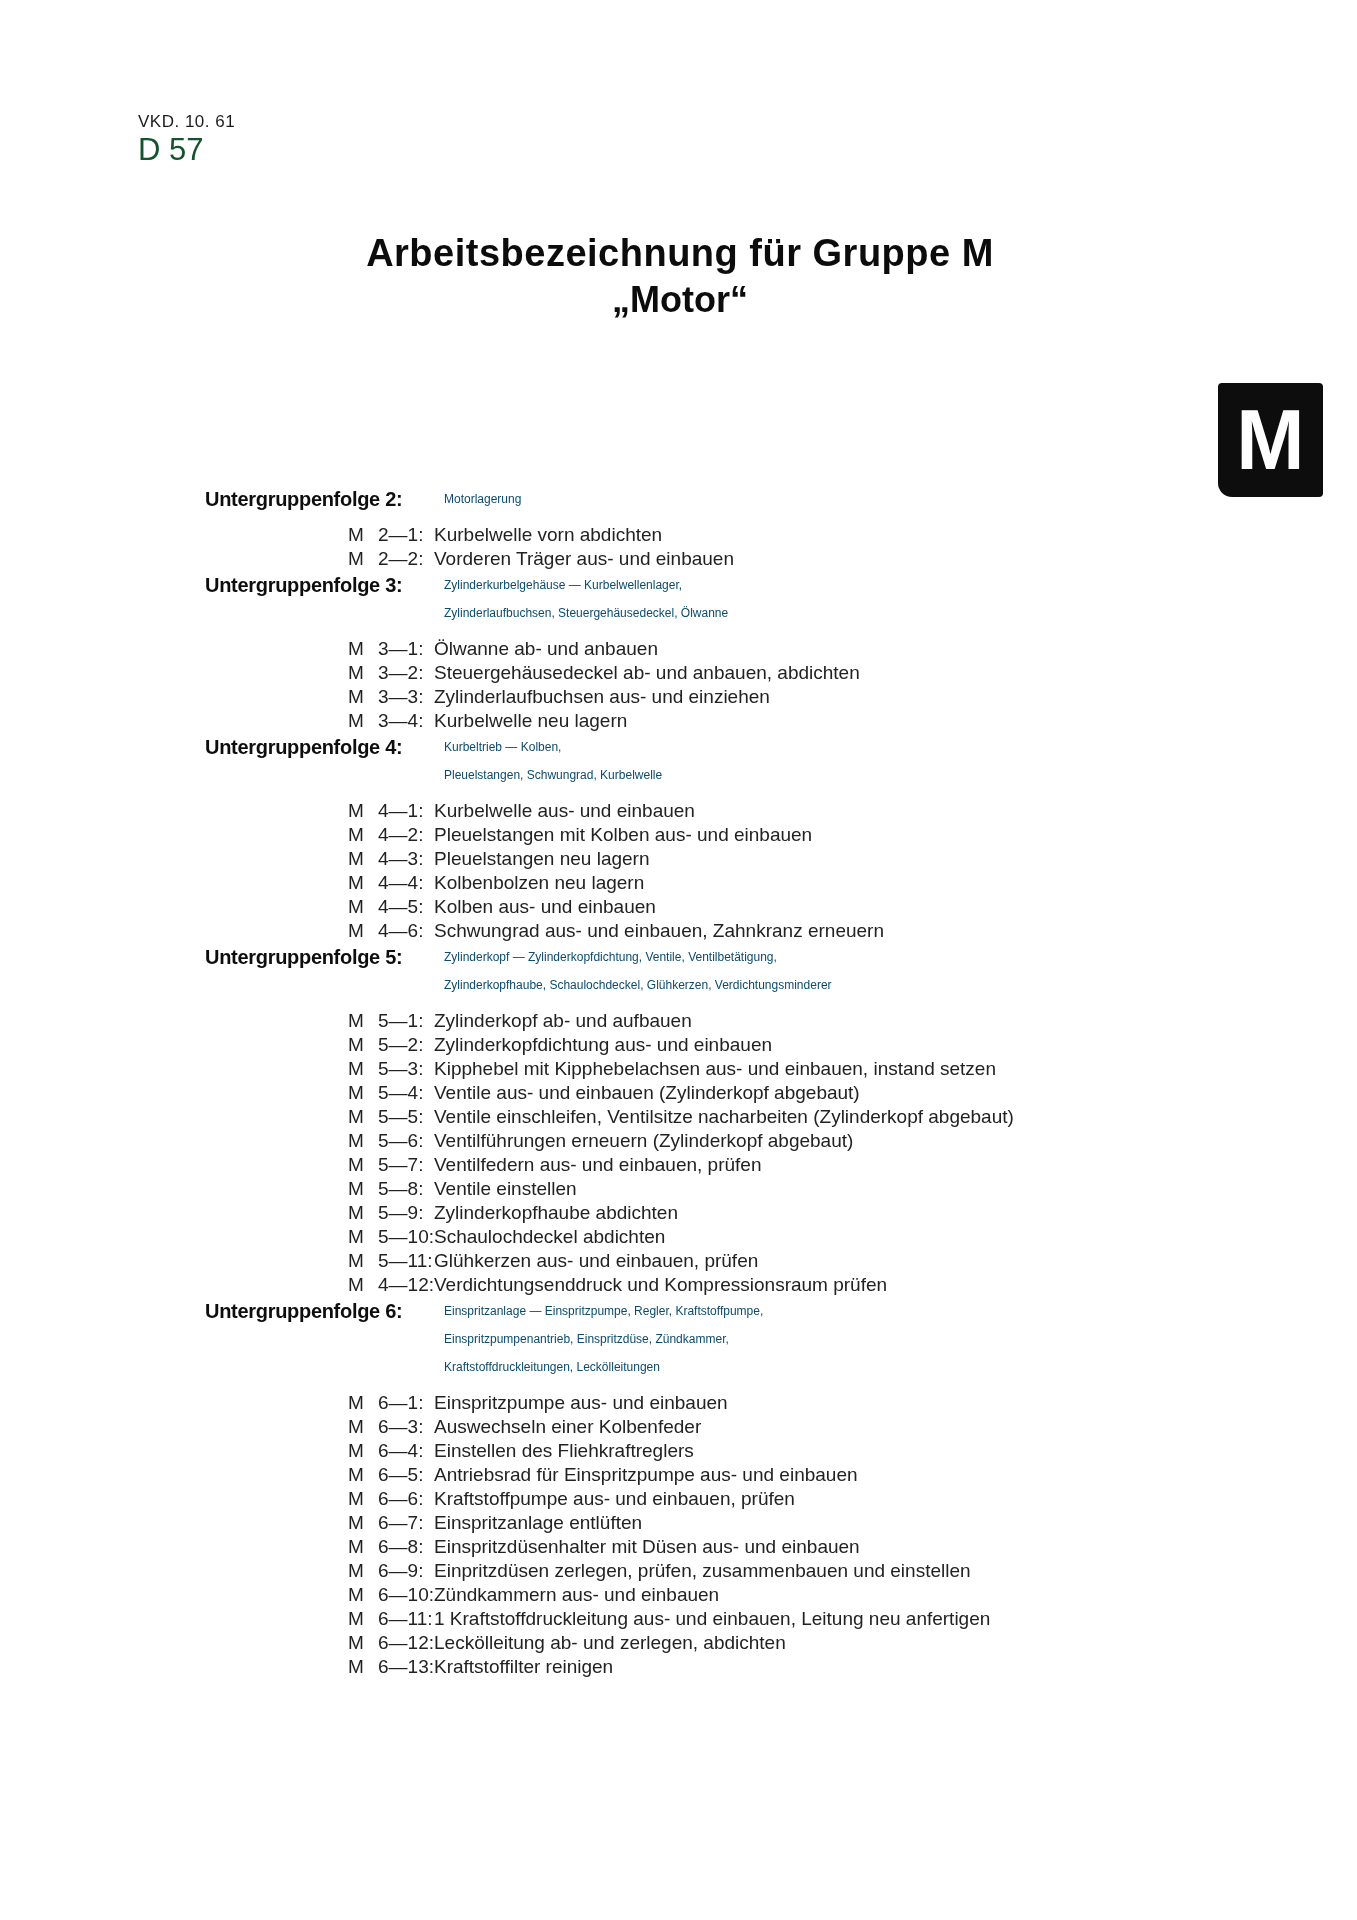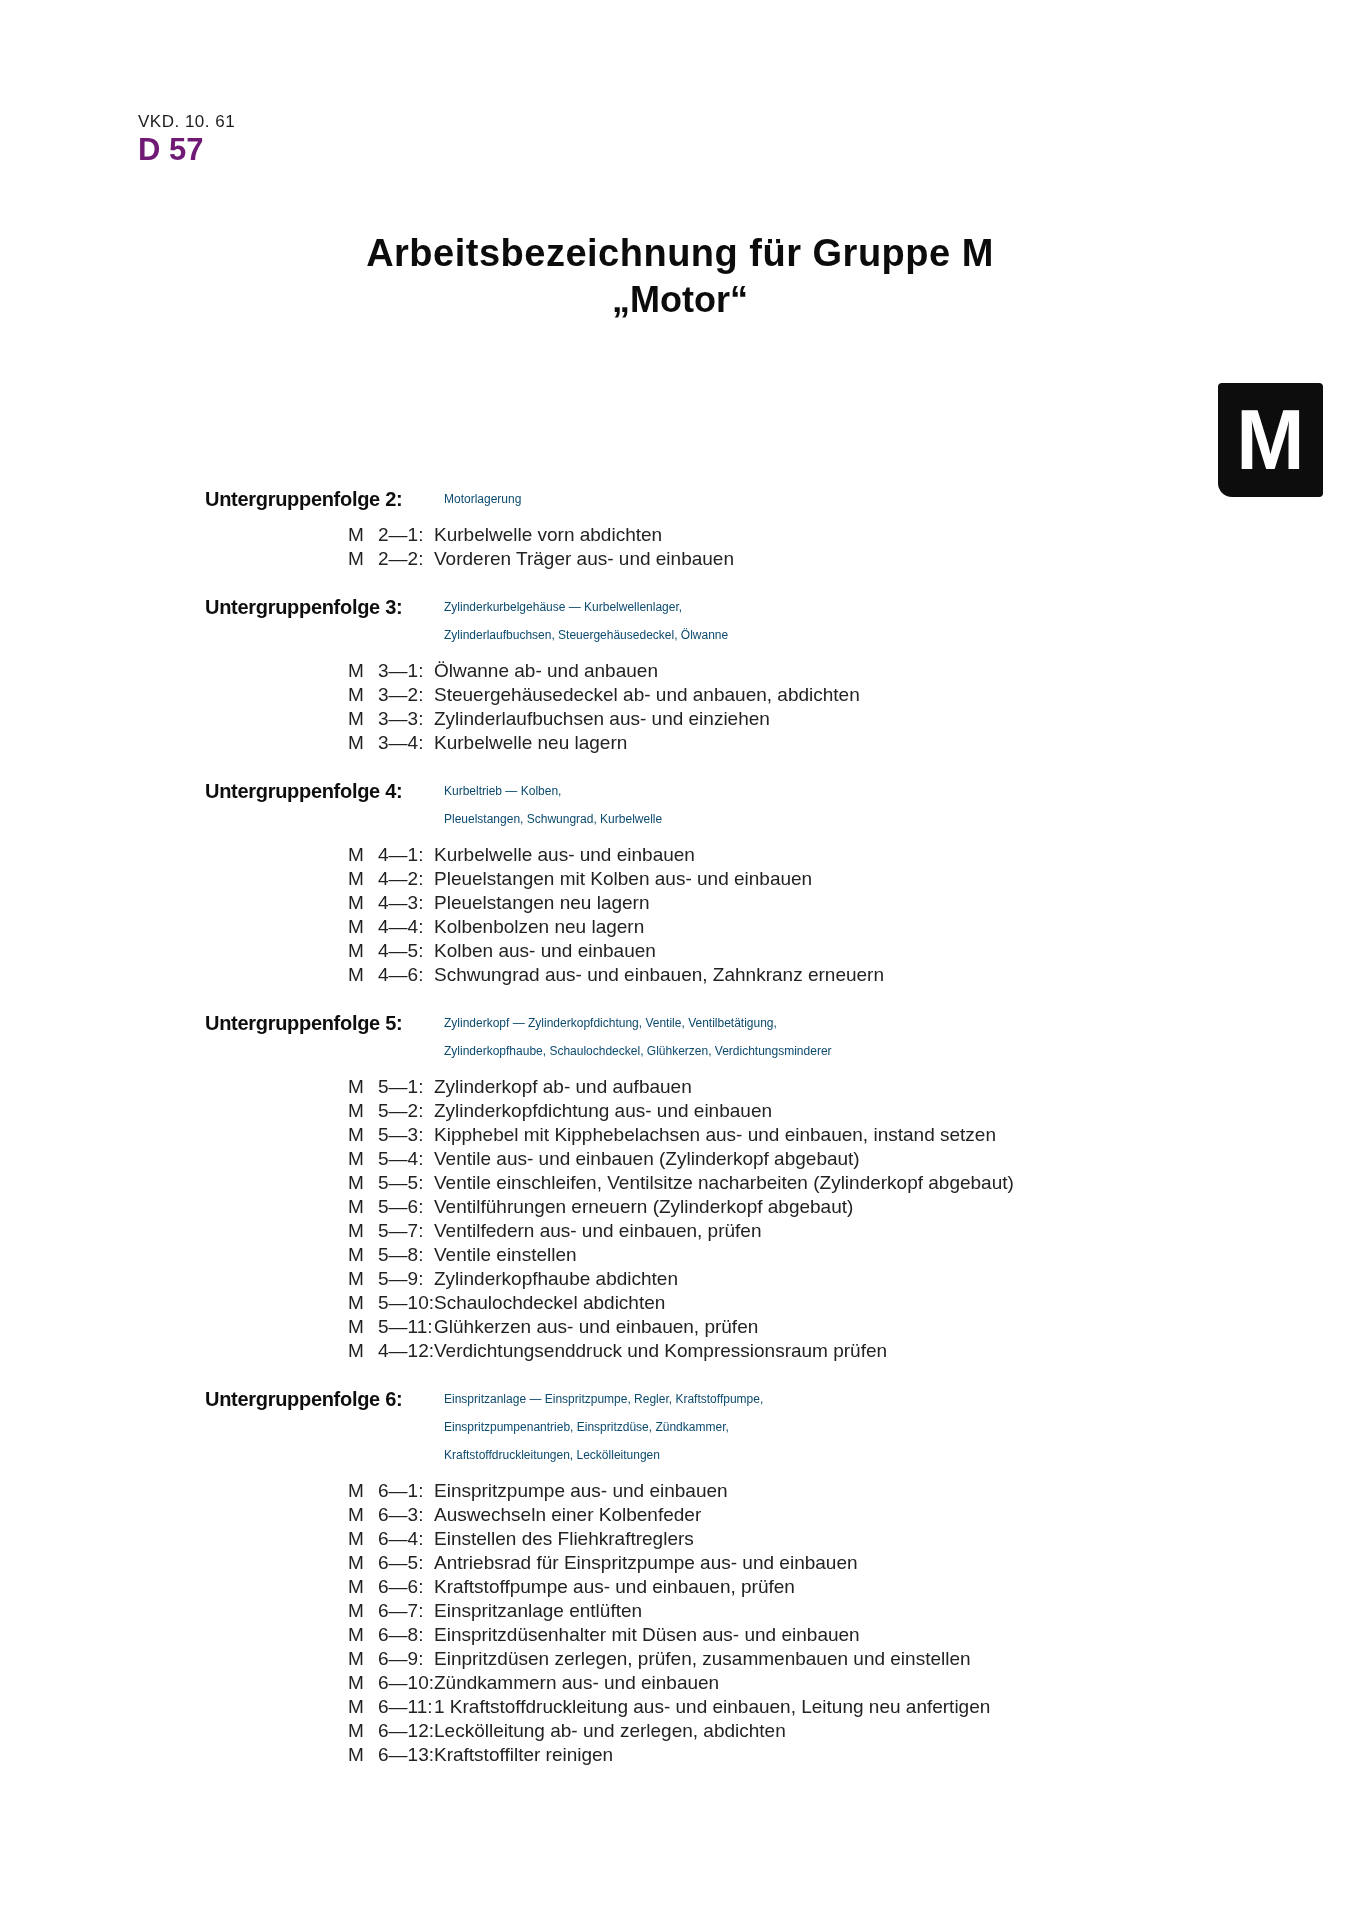--- a/index.html
+++ b/index.html
@@ -26,22 +26,22 @@
     align-items: baseline;
     flex-direction: column;
   }
   .doc-ref {
     font-size: 17px;
     letter-spacing: 0.5px;
     color: #1c1c1c;
   }
   .page-num {
     font-size: 31px;
-    font-weight: 700;
-    color: #701a75;
+    font-weight: 400;
+    color: #14532d;
   }
   
   .title {
     position: absolute;
     top: 232px;
     left: 180px;
     width: 1000px;
     text-align: center;
     margin: 0;
   }
@@ -81,21 +81,20 @@
   }
   
   .sections {
     position: absolute;
     top: 480px;
     left: 0;
     right: 0;
     padding-left: 205px;
   }
   .sec {
-    margin-top: 22px;
   }
   .sec:first-of-type {
     margin-top: 5px;
   }
   .sec-head {
     display: flex;
     align-items: flex-start;
     gap: 24px;
   }
   .sec-label {

